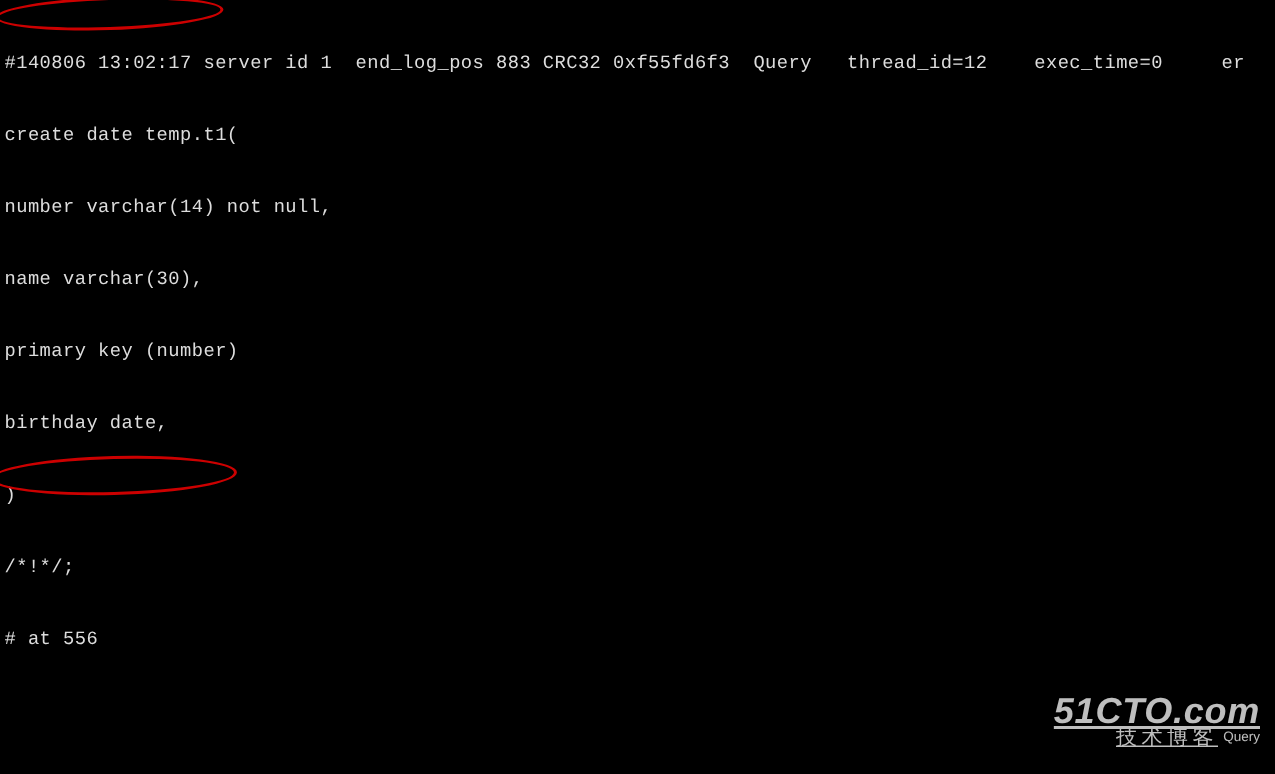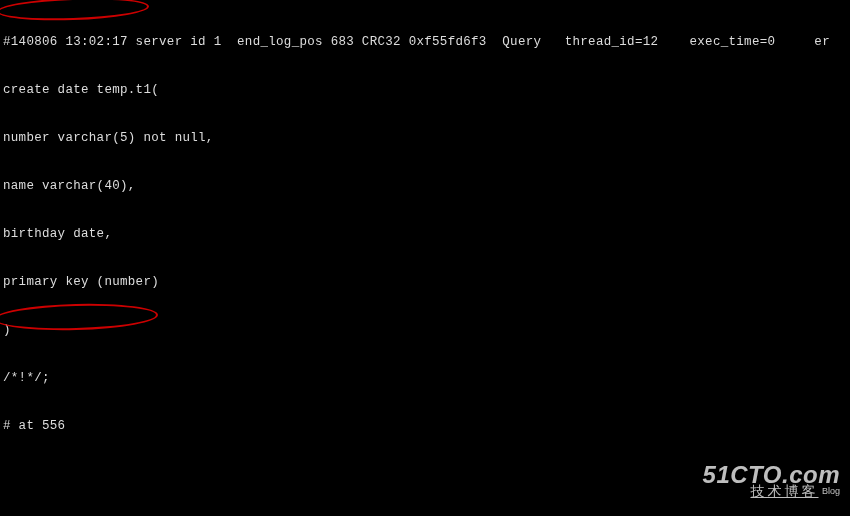--- a/index.html
+++ b/index.html
@@ -38,42 +38,43 @@
     color: #e8e8e8;
     opacity: 0.82;
     font-family: Arial, sans-serif;
     pointer-events: none;
   }
   .watermark .big {
     font-size: 24px;
     font-weight: bold;
     font-style: italic;
     letter-spacing: 0.5px;
+    text-decoration: underline;
   }
   .watermark .small {
     font-size: 14px;
     letter-spacing: 3px;
     text-decoration: underline;
   }
   .watermark .tag {
     font-size: 9px;
     letter-spacing: 0;
     vertical-align: 2px;
   }
 </style>
 </head>
 <body>
 
 <div class="terminal">
-  <span class="line">#140806 13:02:17 server id 1  end_log_pos 683 CRC32 0xf55fd6f3  Query   thread_id=12    exec_time=0     er</span>
+  <span class="line">#140806 13:02:17 server id 1  end_log_pos 883 CRC32 0xf55fd6f3  Query   thread_id=12    exec_time=0     er</span>
   <span class="line">create date temp.t1(</span>
-  <span class="line">number varchar(5) not null,</span>
-  <span class="line">name varchar(40),</span>
+  <span class="line">number varchar(14) not null,</span>
+  <span class="line">name varchar(30),</span>
+  <span class="line">primary key (number)</span>
   <span class="line">birthday date,</span>
-  <span class="line">primary key (number)</span>
   <span class="line">)</span>
   <span class="line">/*!*/;</span>
   <span class="line"># at 556</span>
   
   
   
   
   
   
   
@@ -93,15 +94,15 @@
   
 
   <div class="circle c1" title="140806 13:02:17"></div>
   <div class="circle c2" title="140806 13:03:13"></div>
 </div>
 
 <div class="watermark">
   <div class="big">51CTO.com</div>
   <div>
     <span class="small">技术博客</span>
-    <span class="tag">Blog</span>
+    <span class="tag">Query</span>
   </div>
 </div>
 
 </body></html>

